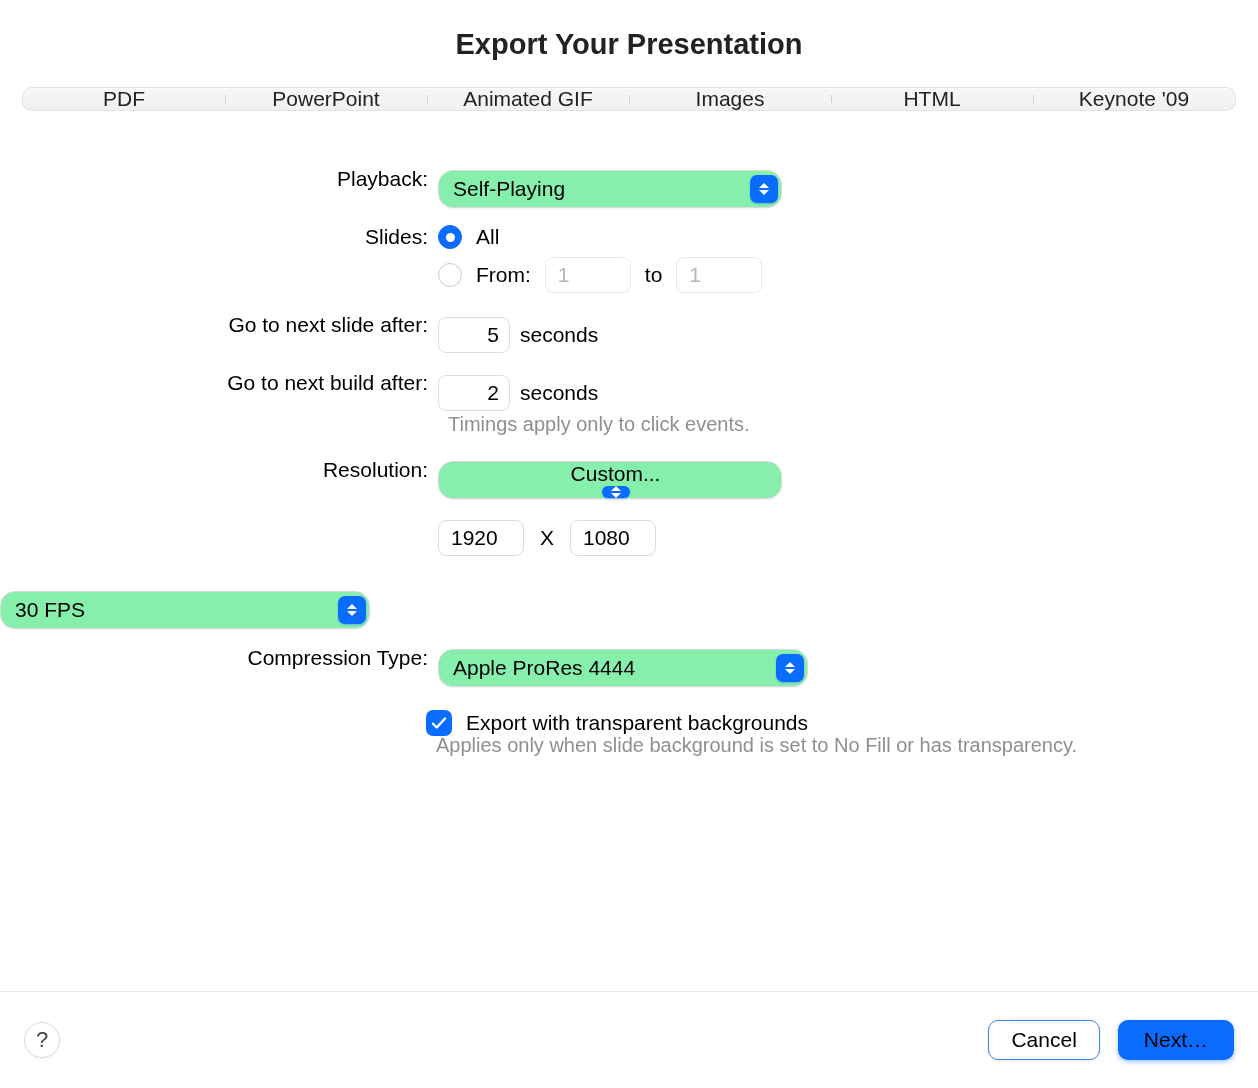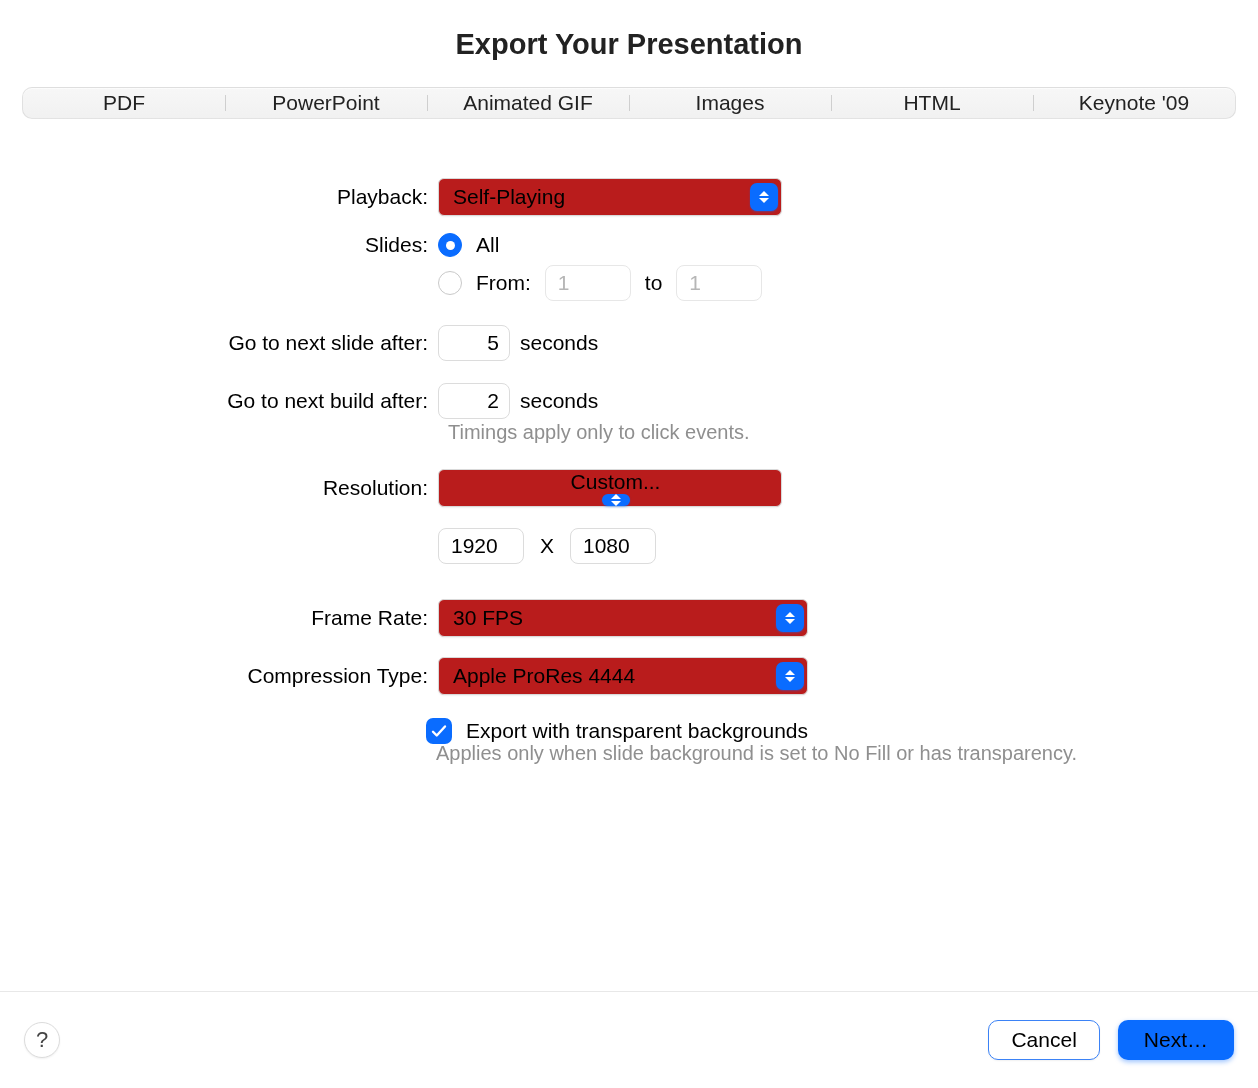--- a/index.html
+++ b/index.html
@@ -22,21 +22,21 @@
   .title {
     text-align: center;
     font-size: 29px;
     font-weight: 700;
     color: #222;
     margin-top: 28px;
     margin-bottom: 26px;
   }
   .tabs {
     margin: 0 22px;
-    height: 32px;
+    height: 24px;
     display: flex;
     align-items: stretch;
     border: 1px solid rgba(0,0,0,0.08);
     border-radius: 10px;
     background: linear-gradient(#f7f7f7, #f1f1f1);
     box-shadow: inset 0 1px 0 rgba(255,255,255,.6);
     overflow: hidden;
   }
   .tab {
     flex: 1;
@@ -67,21 +67,20 @@
     z-index: 2;
   }
   .tab.active::before, .tab.active + .tab::before { display: none; }
 
   .body {
     flex: 1;
     padding-top: 56px;
   }
   .row {
     display: flex;
-    align-items: center;
     margin-bottom: 14px;
   }
   .row.tall { min-height: 44px; }
   .label-col {
     width: 438px;
     text-align: right;
     padding-right: 10px;
     font-size: 21px;
     color: #000;
   }
@@ -91,23 +90,23 @@
     align-items: center;
     gap: 10px;
   }
 
   
   .popup {
     display: flex;
     align-items: center;
     width: 344px;
     height: 38px;
-    background: #b91c1c;
+    background: #86efac;
     border: 1px solid #d9d9d9;
-    border-radius: 6px;
+    border-radius: 15px;
     box-shadow: 0 1px 2px rgba(0,0,0,0.06);
     padding: 0 3px 0 14px;
     justify-content: space-between;
     cursor: default;
   }
   .popup .val { font-size: 21px; color: #000; }
   .popup .stepper {
     width: 28px; height: 28px;
     background: #0a6cff;
     border-radius: 7px;
@@ -313,21 +312,20 @@
     <div class="row tall" style="margin-bottom:28px;">
       <div class="label-col"></div>
       <div class="ctrl-col">
         <span class="field w-num" style="justify-content:flex-start; padding-left:12px;">1920</span>
         <span class="X-sep">X</span>
         <span class="field w-num" style="justify-content:flex-start; padding-left:12px;">1080</span>
       </div>
     </div>
 
     <div class="row tall">
-      <div class="label-col">Frame Rate:</div>
       <div class="ctrl-col">
         <div class="popup" style="width:370px;">
           <span class="val">30 FPS</span>
           <span class="stepper"></span>
         </div>
       </div>
     </div>
 
     <div class="row tall" style="margin-bottom:20px;">
       <div class="label-col">Compression Type:</div>

